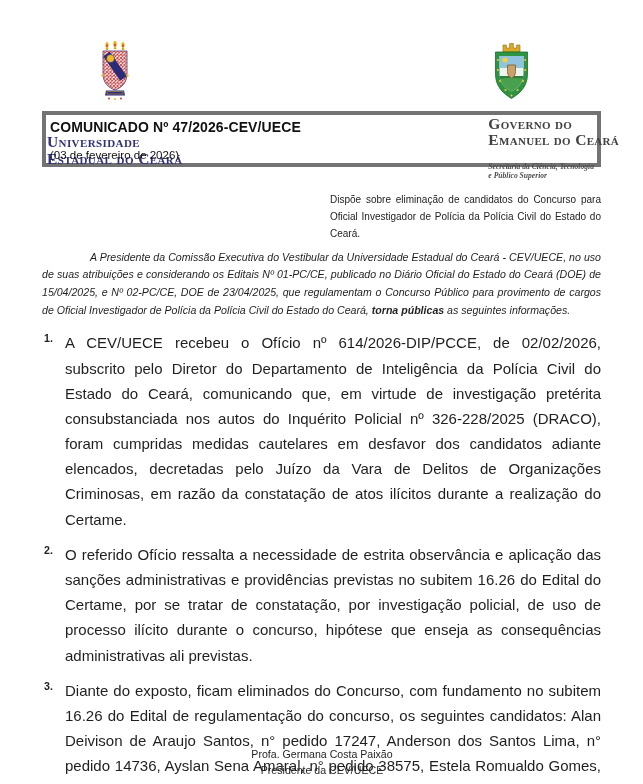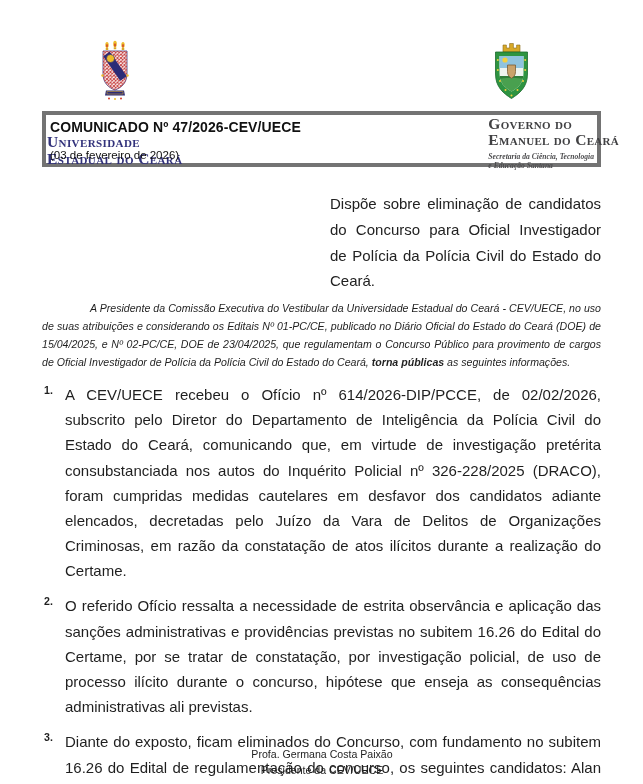--- a/index.html
+++ b/index.html
@@ -18,30 +18,30 @@
     font-family:"Liberation Serif", serif; font-variant:small-caps; font-weight:bold;
     color:#32327b; font-size:15.5px; line-height:1.08; letter-spacing:0.4px;
   }
   .gov-textcol { padding-top:2px; }
   .gov-name {
     font-family:"Liberation Serif", serif; font-variant:small-caps; font-weight:bold;
     color:#414143; font-size:15.5px; line-height:1.05; letter-spacing:0.3px;
   }
   .gov-sub {
     font-family:"Liberation Serif", serif; font-style:italic; font-weight:bold;
-    color:#4c4c4e; font-size:7.6px; line-height:1.3; margin-top:3px;
+    color:#4c4c4e; font-size:7.6px; line-height:1.3; margin-top:13px;
   }
   
   .title-box { margin-top:5px; border:4px solid #737373; text-align:left; padding:4px 4px 2px; }
   .title-main { font-weight:bold; font-size:14px; letter-spacing:0.1px; color:#111; }
   .title-date { font-size:11.5px; margin-top:14px; color:#111; }
   
   .summary {
     margin:24px 0 0 288px; width:271px; text-align:justify;
-    font-size:15px; line-height:1.72; color:#222;
+    font-size:10px; line-height:1.72; color:#222;
   }
   .intro {
     margin-top:6px; text-align:justify; text-indent:48px;
     font-size:10.6px; line-height:1.68;font-style:italic;
   }
   .intro b { font-weight:bold; }
   .items { margin-top:10px; }
   .item { display:flex; margin-bottom:10px; }
   .item-num { flex:0 0 23px; width:23px; font-weight:bold; font-size:10.6px;
               line-height:1.68; padding-left:2px; box-sizing:border-box; }
@@ -131,21 +131,21 @@
           <circle cx="17.5" cy="50" r="1" fill="#f3d03e"></circle>
           <circle cx="29.5" cy="50" r="1" fill="#f3d03e"></circle>
           <circle cx="23.5" cy="55.5" r="1" fill="#f3d03e"></circle>
         </svg>
       </span>
       <div class="gov-textcol">
         <div class="gov-name">Governo do</div>
         <div class="gov-name">Emanuel do Ceará</div>
         <div class="gov-sub">
           <div>Secretaria da Ciência, Tecnologia</div>
-          <div>e Educação Santana</div>
+          <div>e Público Superior</div>
         </div>
       </div>
     </div>
   </div>
 
   <div class="title-box">
     <div class="title-main">COMUNICADO Nº 47/2026-CEV/UECE</div>
     <div class="title-date">(03 de fevereiro de 2026)</div>
   </div>
 

